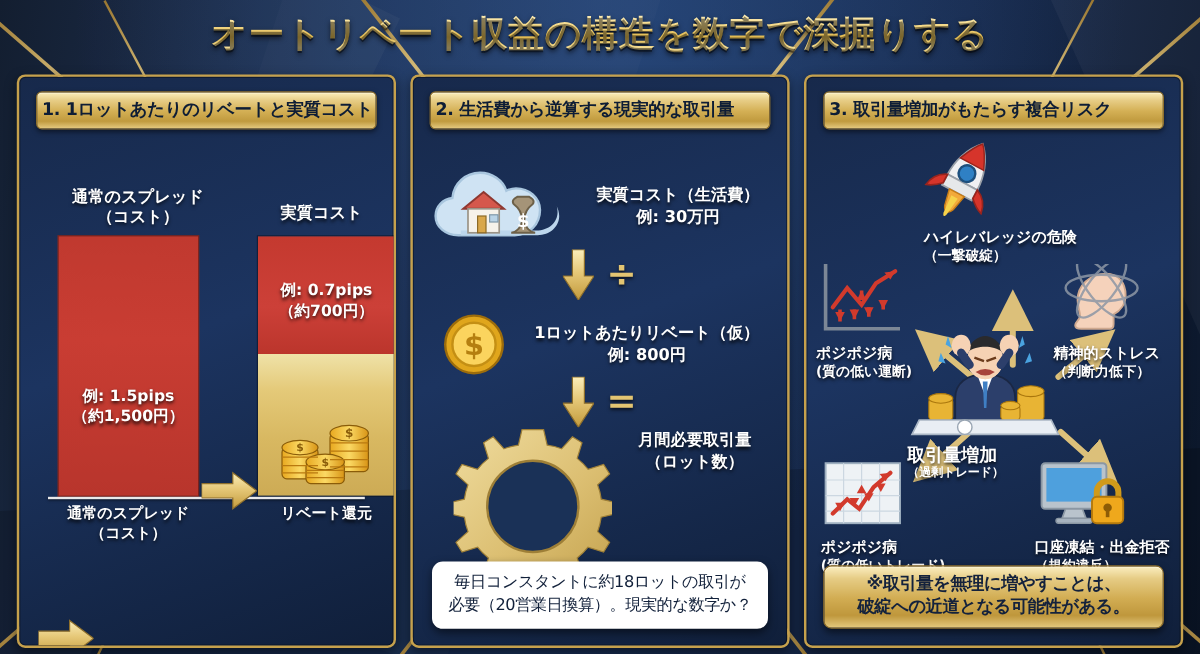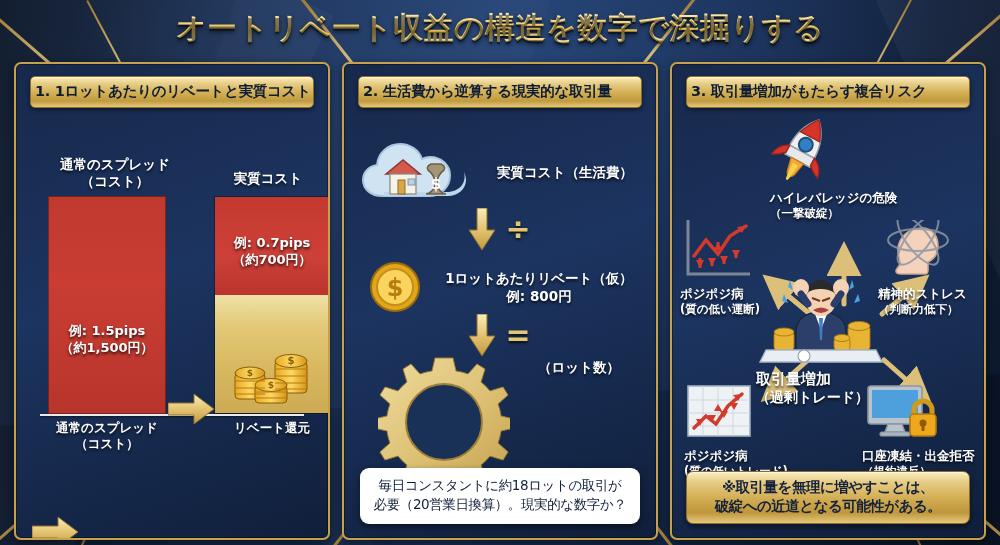--- a/index.html
+++ b/index.html
@@ -322,20 +322,21 @@
                   <rect x="50" y="49" width="7" height="6" fill="#b9d3e6" stroke="#7f98a8" stroke-width="1"></rect>
                 </g>
                 <g>
                   <path d="M70 40c-2-3 1-5 3-6h10c2 1 5 3 3 6-4 3-7 8-7 13 0 7 6 11 9 11H68c3 0 9-4 9-11 0-5-3-10-7-13z" fill="#a59478" stroke="#6d6048" stroke-width="1.6"></path>
                   <text x="78" y="59" font-size="15" font-weight="bold" fill="#fff" text-anchor="middle">$</text>
                 </g>
               </g>
             </svg>
             <div class="p2-txt wtxt center" style="flex:1">
               <div>実質コスト（生活費）</div>
+              <div>例: 30万円</div>
             </div>
           </div>
 
           <div class="p2-op" style="top:100px">
             <svg width="26" height="42" viewBox="0 0 26 42">
               <path d="M8 0h10v22h8L13 42 0 22h8z" fill="url(#ga1)" stroke="#8e6f2c" stroke-width="1"></path>
             </svg>
             <span class="op-sym">÷</span>
           </div>
 
@@ -368,20 +369,21 @@
                   </linearGradient>
                 </defs>
               <g fill="url(#gg)" stroke="#9e7f37" stroke-width="1">
                 <path d="M66 2 l9 0 3 13 a52 52 0 0 1 12 3 l9-10 8 5 -4 13 a52 52 0 0 1 9 9 l13-4 5 8 -10 9 a52 52 0 0 1 3 12 l13 3 0 9 -13 3 a52 52 0 0 1 -3 12 l10 9 -5 8 -13-4 a52 52 0 0 1 -9 9 l4 13 -8 5 -9-10 a52 52 0 0 1 -12 3 l-3 13 -9 0 -9 0 -3-13 a52 52 0 0 1 -12-3 l-9 10 -8-5 4-13 a52 52 0 0 1 -9-9 l-13 4 -5-8 10-9 a52 52 0 0 1 -3-12 l-13-3 0-9 13-3 a52 52 0 0 1 3-12 l-10-9 5-8 13 4 a52 52 0 0 1 9-9 l-4-13 8-5 9 10 a52 52 0 0 1 12-3 l3-13 z"></path>
               </g>
               <circle cx="66" cy="66" r="38" fill="#1a3157" stroke="#9e7f37" stroke-width="2"></circle>
             </svg>
           </div>
 
           <div class="p2-monthly wtxt">
+            <div>月間必要取引量</div>
             <div>（ロット数）</div>
           </div>
 
           <div class="white-box">
             <div>毎日コンスタントに約18ロットの取引が</div>
             <div>必要（20営業日換算）。現実的な数字か？</div>
           </div>
 
         </div>
       </div>
@@ -498,21 +500,21 @@
                     <ellipse cx="103" cy="52" rx="11" ry="4.5"></ellipse>
                   <rect x="78" y="64" width="16" height="12" rx="3"></rect>
                     <ellipse cx="86" cy="64" rx="8" ry="3.5"></ellipse>
                 </g>
                 <path d="M10 76h110l6 12H4z" fill="#e9eef4" stroke="#aab6c4" stroke-width="1.4"></path>
                 <circle cx="48" cy="82" r="6" fill="#fff" stroke="#9aa6b4" stroke-width="1.2"></circle>
               </g>
             </svg>
             <div class="cap">
               <span style="font-size:15px">取引量増加</span>
-              <span class="sub" style="font-size:14px">（過剰トレード）</span>
+              <span class="sub" style="font-size:10px">（過剰トレード）</span>
             </div>
           </div>
 
           <div class="node n-bl">
             <svg width="70" height="62" viewBox="0 0 70 62">
               <rect x="4" y="4" width="62" height="50" fill="#eef2f5" stroke="#9fb0c0" stroke-width="1.6"></rect>
               <g stroke="#ccd7e1" stroke-width="1">
                 <path d="M19 4v50M34 4v50M49 4v50M4 18h62M4 31h62M4 44h62"></path>
               </g>
               <path d="M10 46 L22 34 L32 42 L44 24 L58 12" stroke="#d23a2c" stroke-width="3.5" fill="none" stroke-linecap="round"></path>

